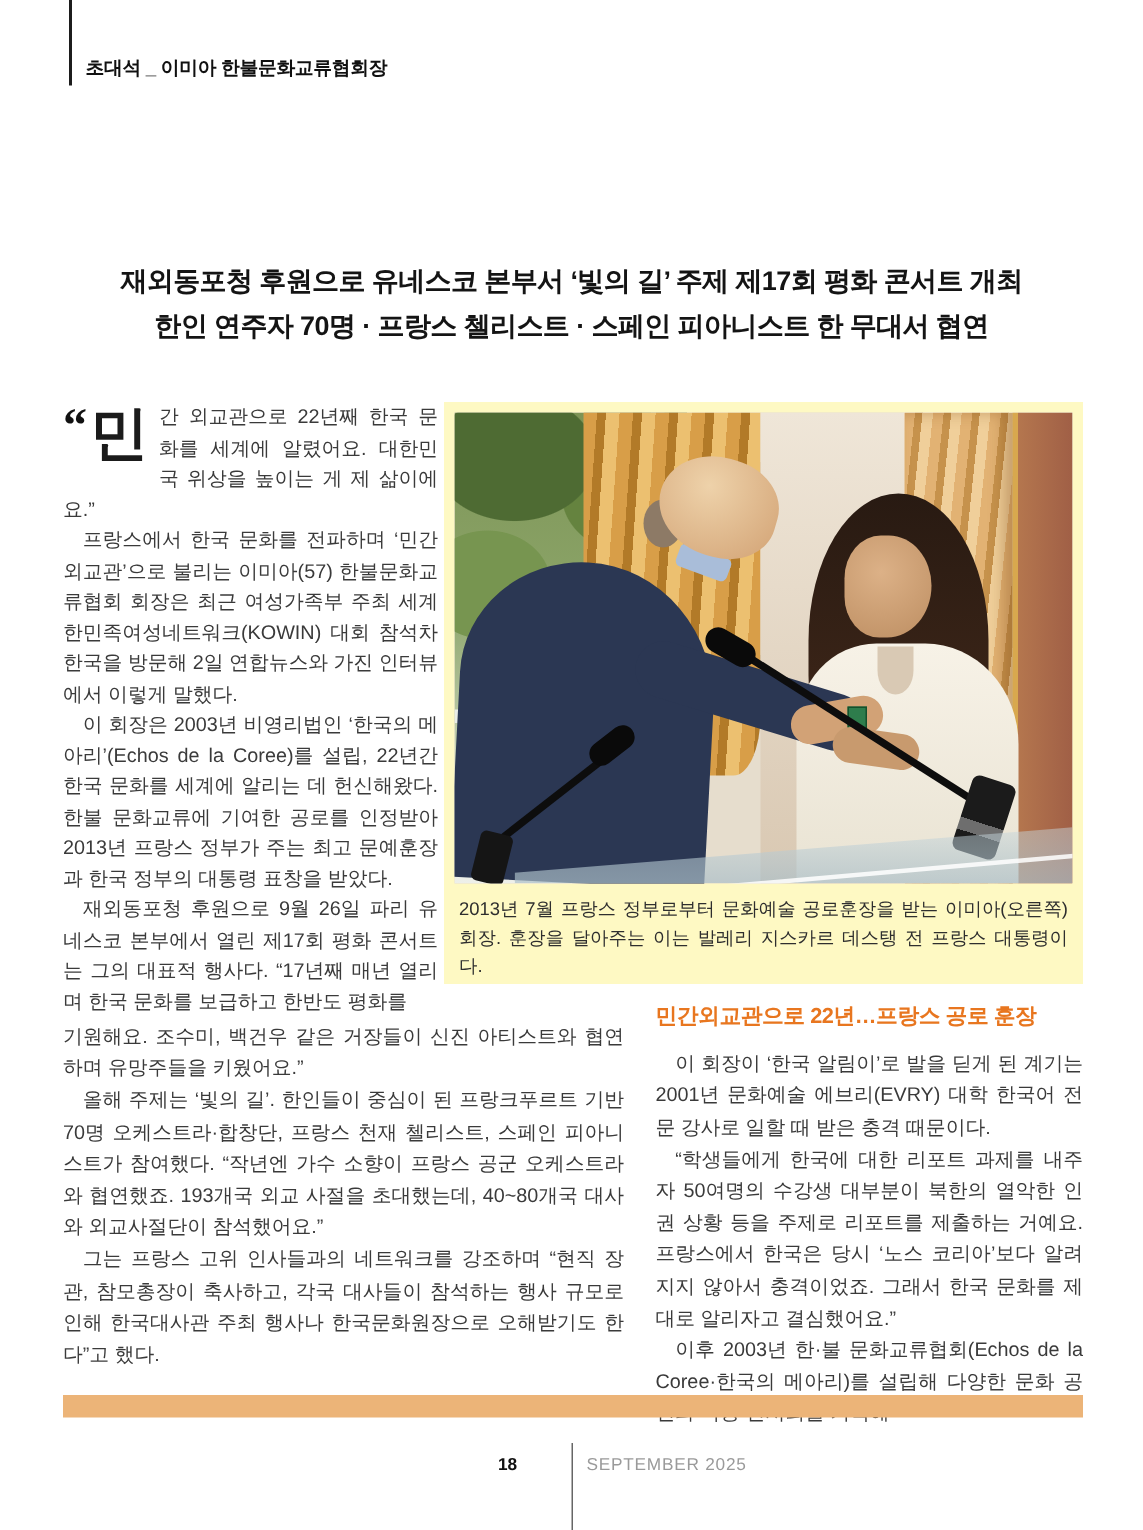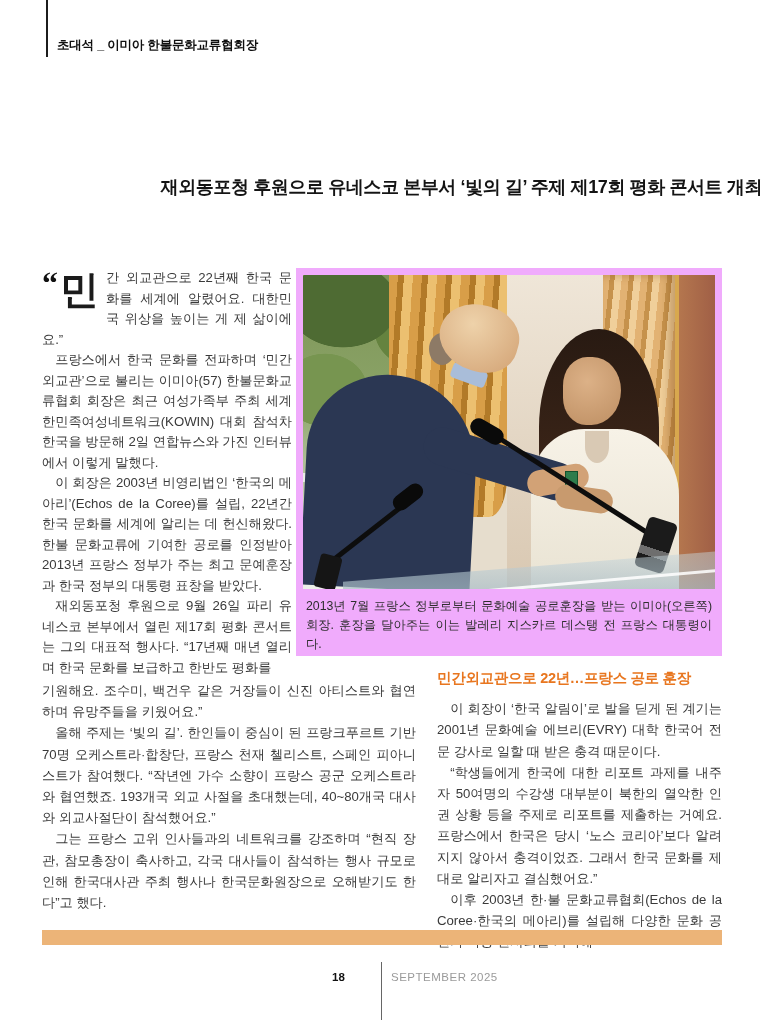--- a/index.html
+++ b/index.html
@@ -14,21 +14,21 @@
     position:absolute; left:57px; top:37px; font-size:12.5px; font-weight:700;
     color:#101010; letter-spacing:-0.2px; white-space:nowrap;text-align:center;
   }
   
   .title {
     position:absolute; left:0; right:0; top:112px; text-align:center;
     font-family:"Liberation Serif","DejaVu Serif",serif;
     font-size:34px; font-weight:700; color:#E8913B; letter-spacing:0.5px;
   }
   .subtitle {
-    position:absolute; left:0; right:0; top:172px; text-align:right;
+    position:absolute; left:0; right:0; top:172px; text-align:center;
     font-size:18px; font-weight:700; color:#141414; line-height:30px; letter-spacing:-0.4px;
   }
   
   .bodytext p { margin:0; text-align:justify; color:#3a3a3a; }
   .col-narrow {
     position:absolute; left:42px; top:268px; width:250px;
     font-size:13.2px; line-height:20.5px;
   }
   .col-wide {
     position:absolute; left:42px; top:680px; width:374px;
@@ -47,21 +47,21 @@
     float:left; font-family:"Liberation Serif","DejaVu Serif",serif;
     font-size:32px; line-height:30px; font-weight:700; color:#111; margin:0 2px 0 0;
   }
   .dropcap {
     float:left; font-size:39px; line-height:40px; font-weight:700; color:#1b1b1b;
     margin:2px 7px 0 0;
   }
   
   .photo-block {
     position:absolute; left:296px; top:268px; width:426px; height:388px;
-    background:#f0abfc;
+    background:#fef9c3;
   }
   .photo {
     position:absolute; left:7px; top:7px; width:412px; height:314px;
     overflow:hidden; background:#e6ddcd;
   }
   .photo div { position:absolute; }
   .ph-window {
     left:0; top:0; width:155px; height:314px;
     background:
       radial-gradient(90px 70px at 40px 30px, #4e6b33 0 60%, rgba(0,0,0,0) 61%),
@@ -149,20 +149,21 @@
 </head>
 <body>
 
 <div class="page">
 
   <div class="header-rule"></div>
   <div class="header-label">초대석 _ 이미아 한불문화교류협회장</div>
 
   <div class="subtitle">
     <div>재외동포청 후원으로 유네스코 본부서 ‘빛의 길’ 주제 제17회 평화 콘서트 개최</div>
+    <div>한인 연주자 70명 · 프랑스 첼리스트 · 스페인 피아니스트 한 무대서 협연</div>
   </div>
 
   <div class="col-narrow bodytext">
     <p>
       <span class="bigquote">“</span><span class="dropcap">민</span><span>간 외교관으로 22년째 한국 문화를 세계에 알렸어요. 대한민국 위상을 높이는 게 제 삶이에요.”</span>
     </p>
     <p class="indent">프랑스에서 한국 문화를 전파하며 ‘민간 외교관’으로 불리는 이미아(57) 한불문화교류협회 회장은 최근 여성가족부 주최 세계한민족여성네트워크(KOWIN) 대회 참석차 한국을 방문해 2일 연합뉴스와 가진 인터뷰에서 이렇게 말했다.</p>
     <p class="indent">이 회장은 2003년 비영리법인 ‘한국의 메아리’(Echos de la Coree)를 설립, 22년간 한국 문화를 세계에 알리는 데 헌신해왔다. 한불 문화교류에 기여한 공로를 인정받아 2013년 프랑스 정부가 주는 최고 문예훈장과 한국 정부의 대통령 표창을 받았다.</p>
     <p class="indent">재외동포청 후원으로 9월 26일 파리 유네스코 본부에서 열린 제17회 평화 콘서트는 그의 대표적 행사다. “17년째 매년 열리며 한국 문화를 보급하고 한반도 평화를</p>
   </div>

